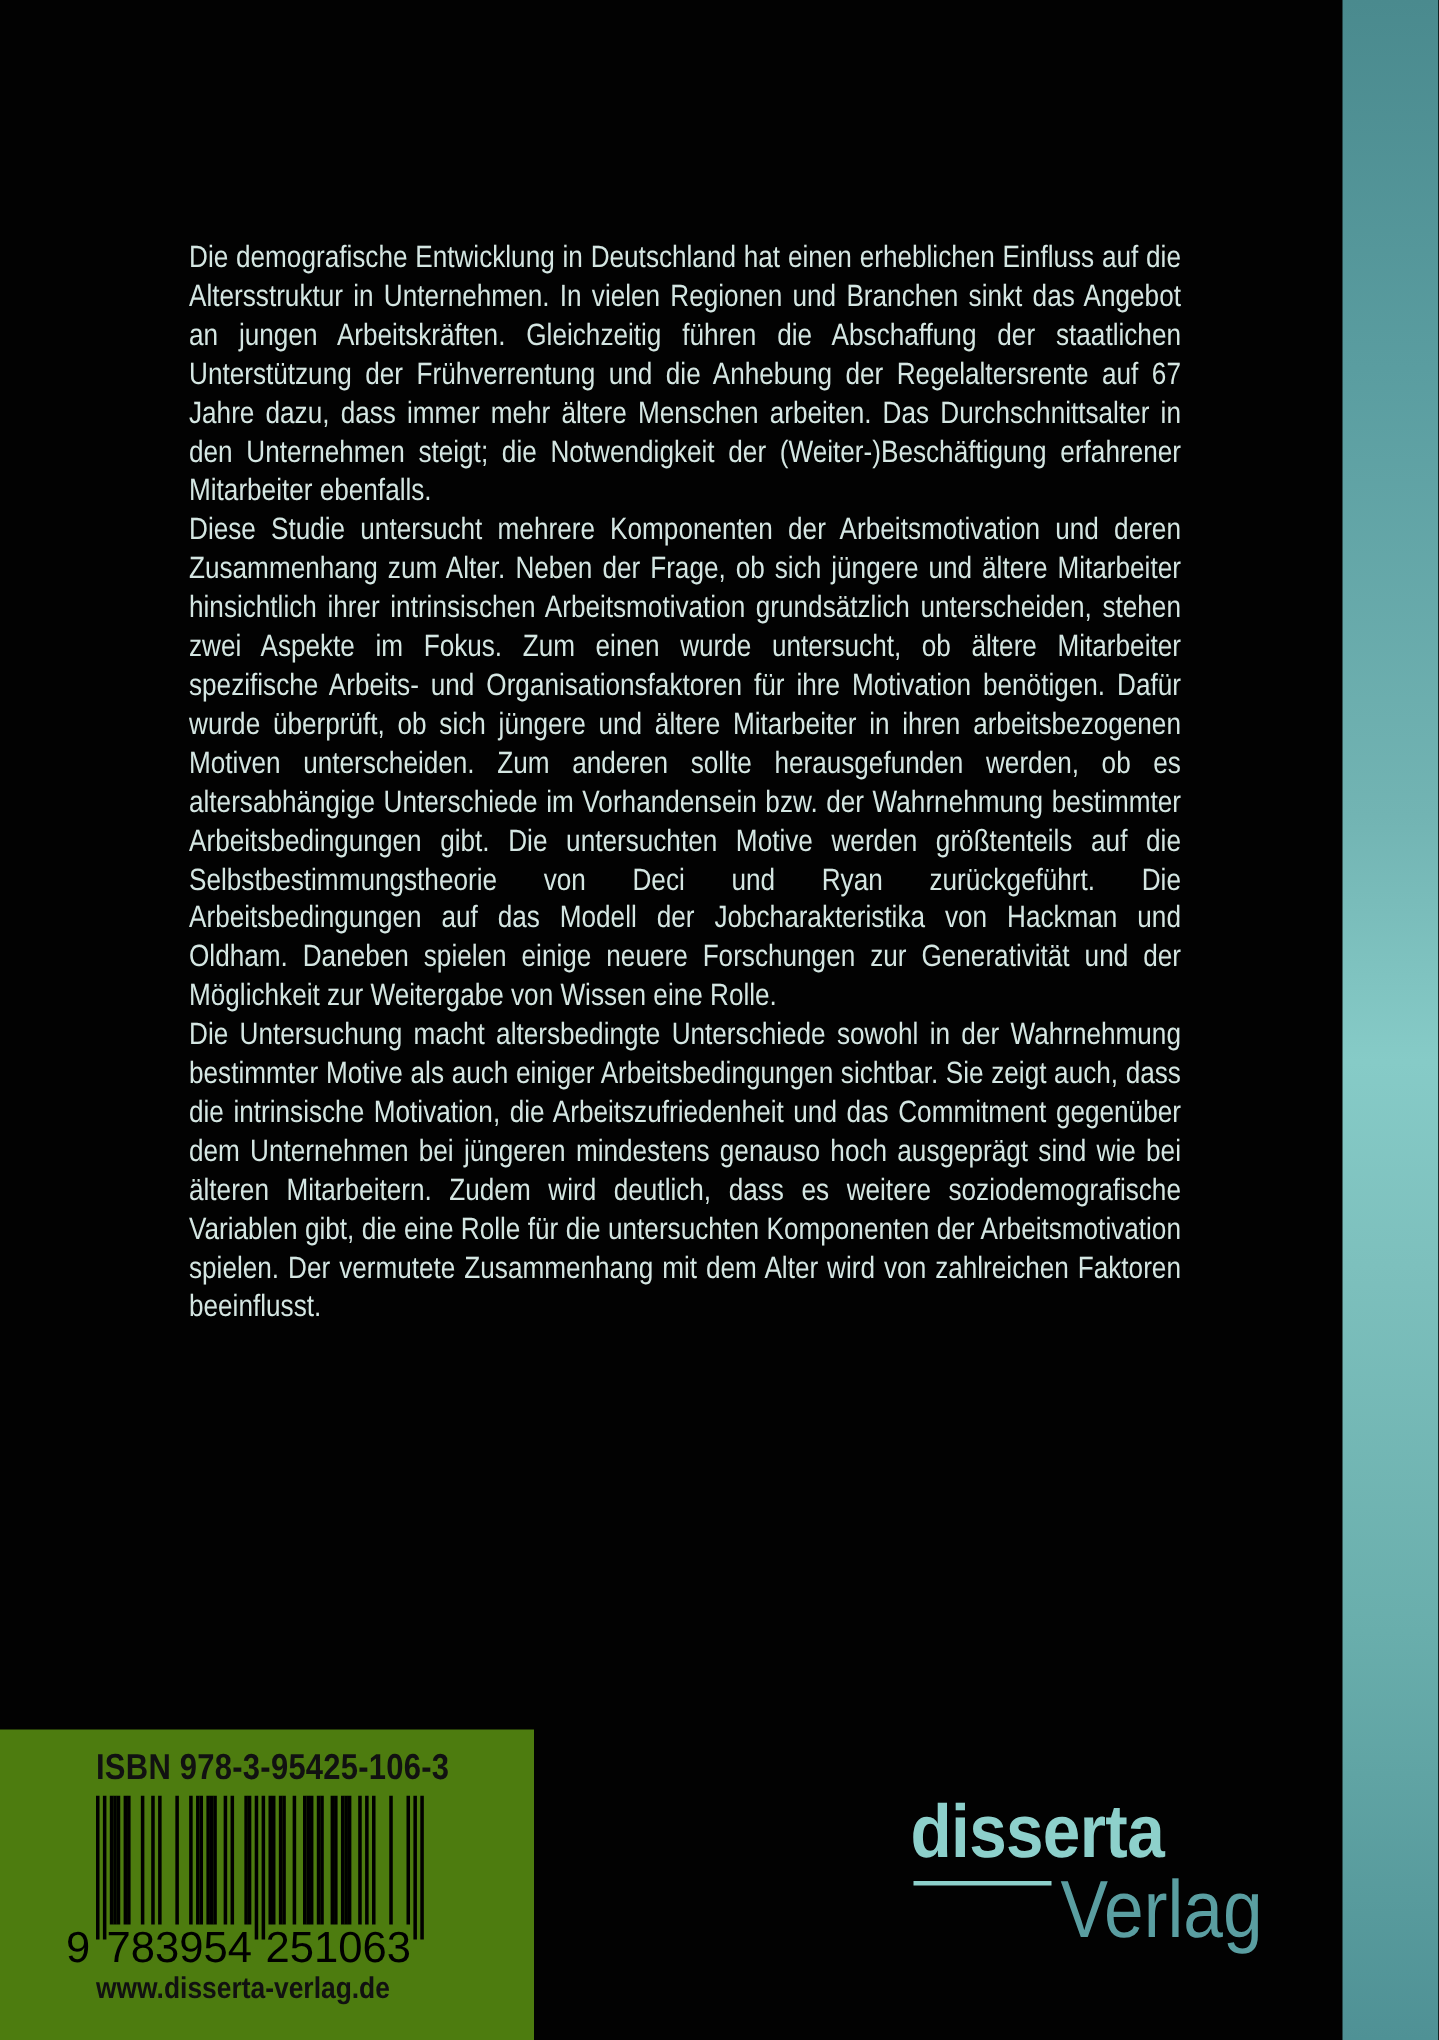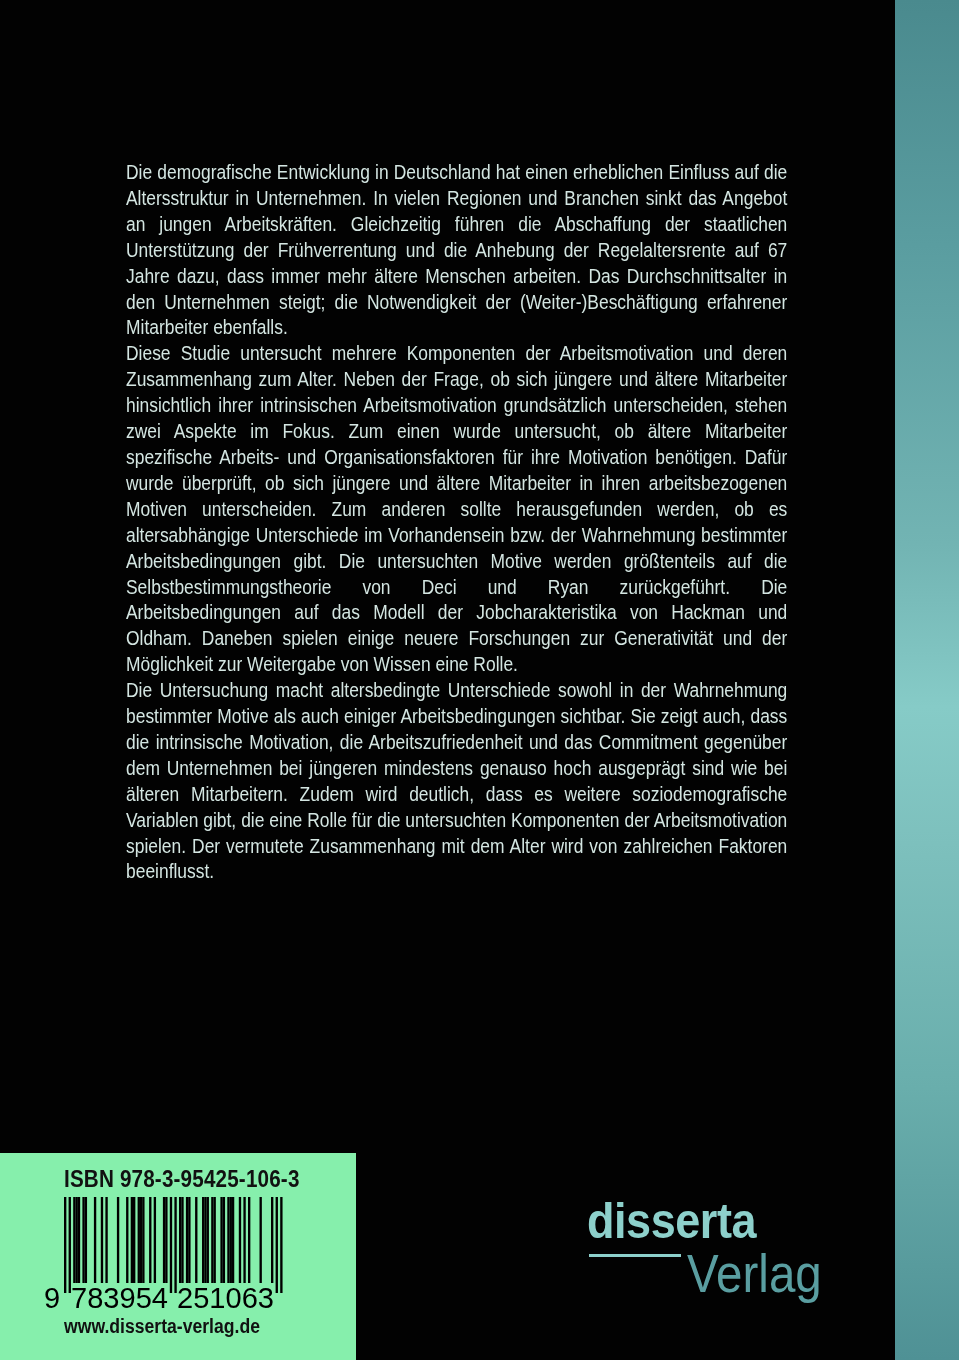--- a/index.html
+++ b/index.html
@@ -15,32 +15,32 @@
   .blurb-wrap {
     position: absolute; left: 126px; top: 159px;
     width: 778px; 
     transform: scaleX(0.85); transform-origin: left top;
   }
   .blurb p {
     margin: 0; color: #d4e6e2; font-size: 20.5px; line-height: 25.9px;
     text-align: justify; hyphens: manual;
   }
   .barcode-box {
-    position: absolute; left: 0; top: 1153px; width: 356px; height: 207px; background: #86efac;
+    position: absolute; left: 0; top: 1153px; width: 356px; height: 207px; background: #4d7c0f;
   }
   .isbn-label {
     position: absolute; left: 64px; top: 12px; font-size: 24px; font-weight: bold; color: #111;
     transform: scaleX(0.86); transform-origin: left top; white-space: nowrap; letter-spacing: 0.2px;
   }
   .barcode-svg { position: absolute; left: 40px; top: 44px; }
   .url-label {
     position: absolute; left: 64px; top: 162px; font-size: 20px; font-weight: bold; color: #111;
     transform: scaleX(0.88); transform-origin: left top; white-space: nowrap;
   }
-  .logo { position: absolute; left: 587px; top: 1196px; width: 270px; height: 120px; }
+  .logo { position: absolute; left: 607px; top: 1196px; width: 270px; height: 120px; }
   .logo-disserta {
     position: absolute; left: 0; top: 0; font-size: 50px; font-weight: bold; color: #8dd0cb;
     letter-spacing: -0.5px; line-height: 50px;
     transform: scaleX(0.9); transform-origin: left top; white-space: nowrap;
   }
   .logo-rule { position: absolute; left: 2px; top: 58px; width: 92px; height: 3px; background: #8dd0cb; }
   .logo-verlag {
     position: absolute; left: 100px; top: 50px; font-size: 54px; color: #5a9ea1; line-height: 54px;
     transform: scaleX(0.88); transform-origin: left top; white-space: nowrap;
   }

